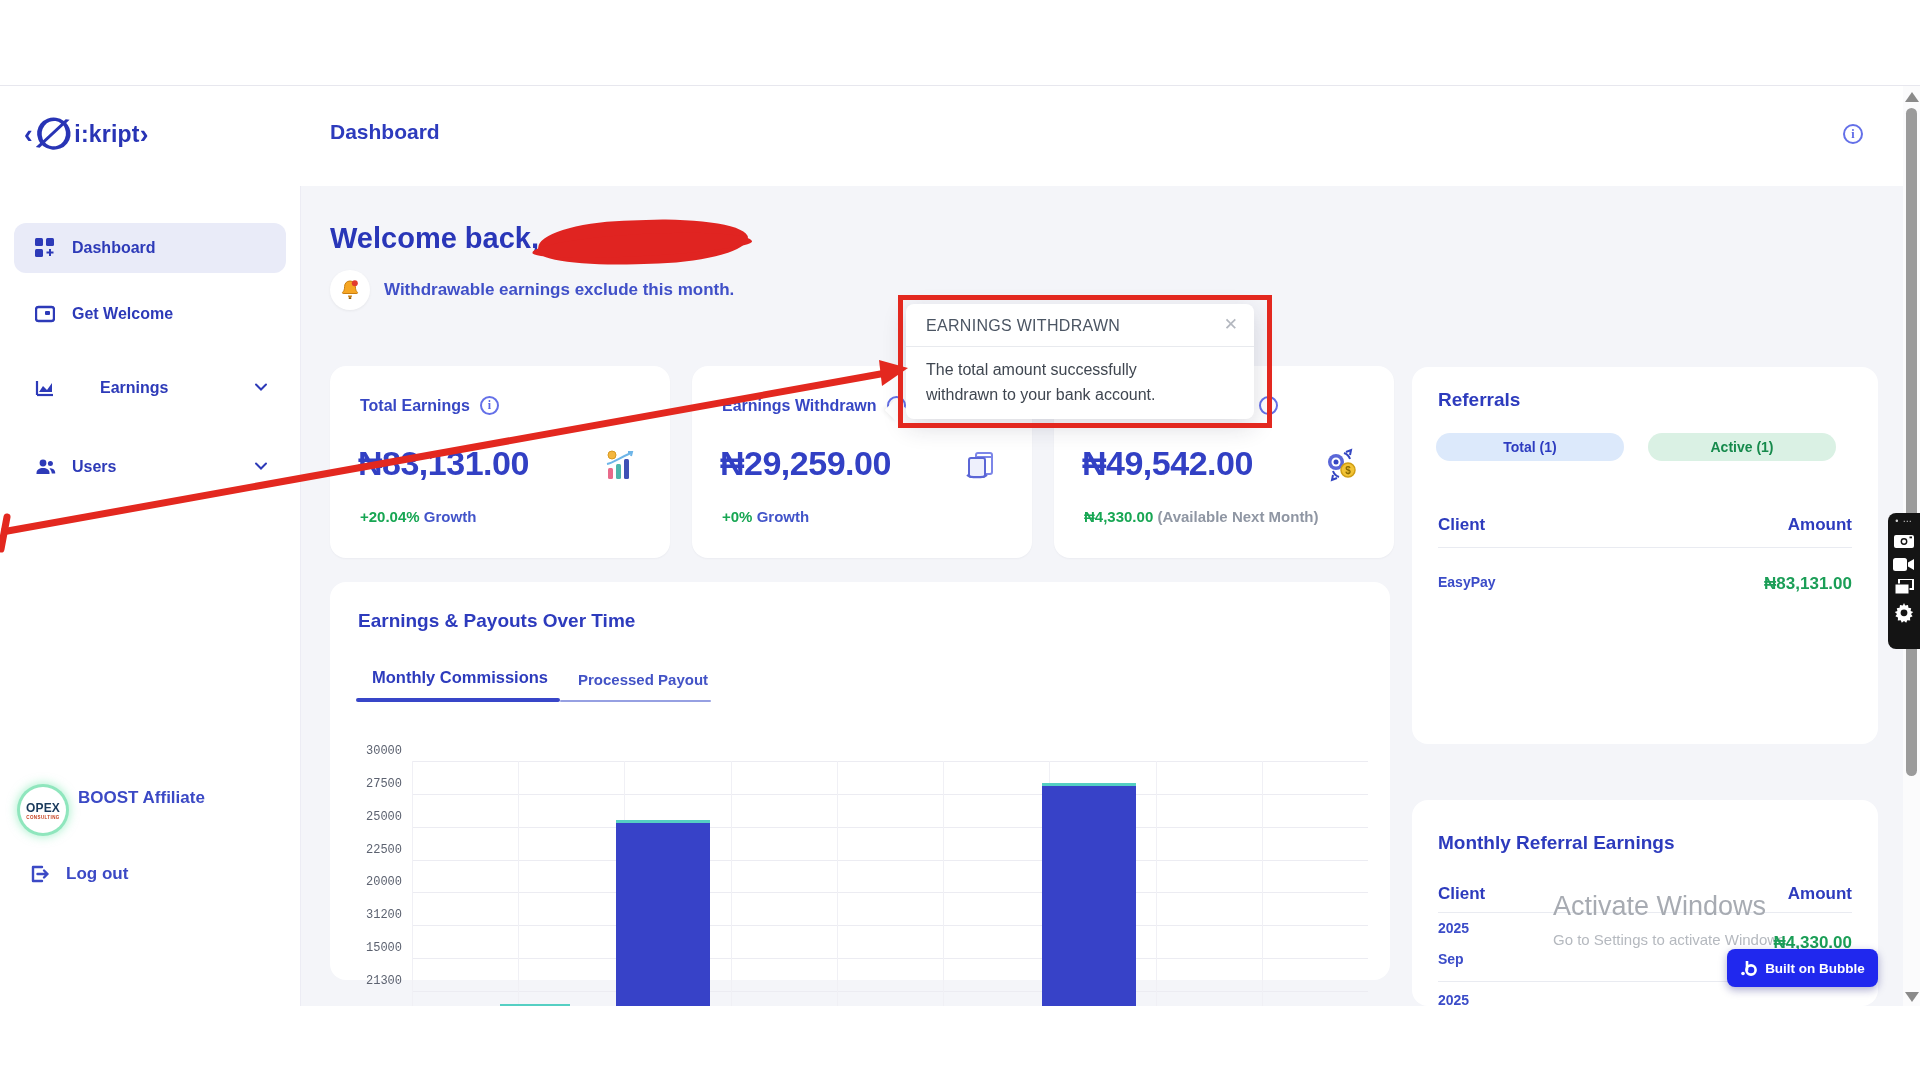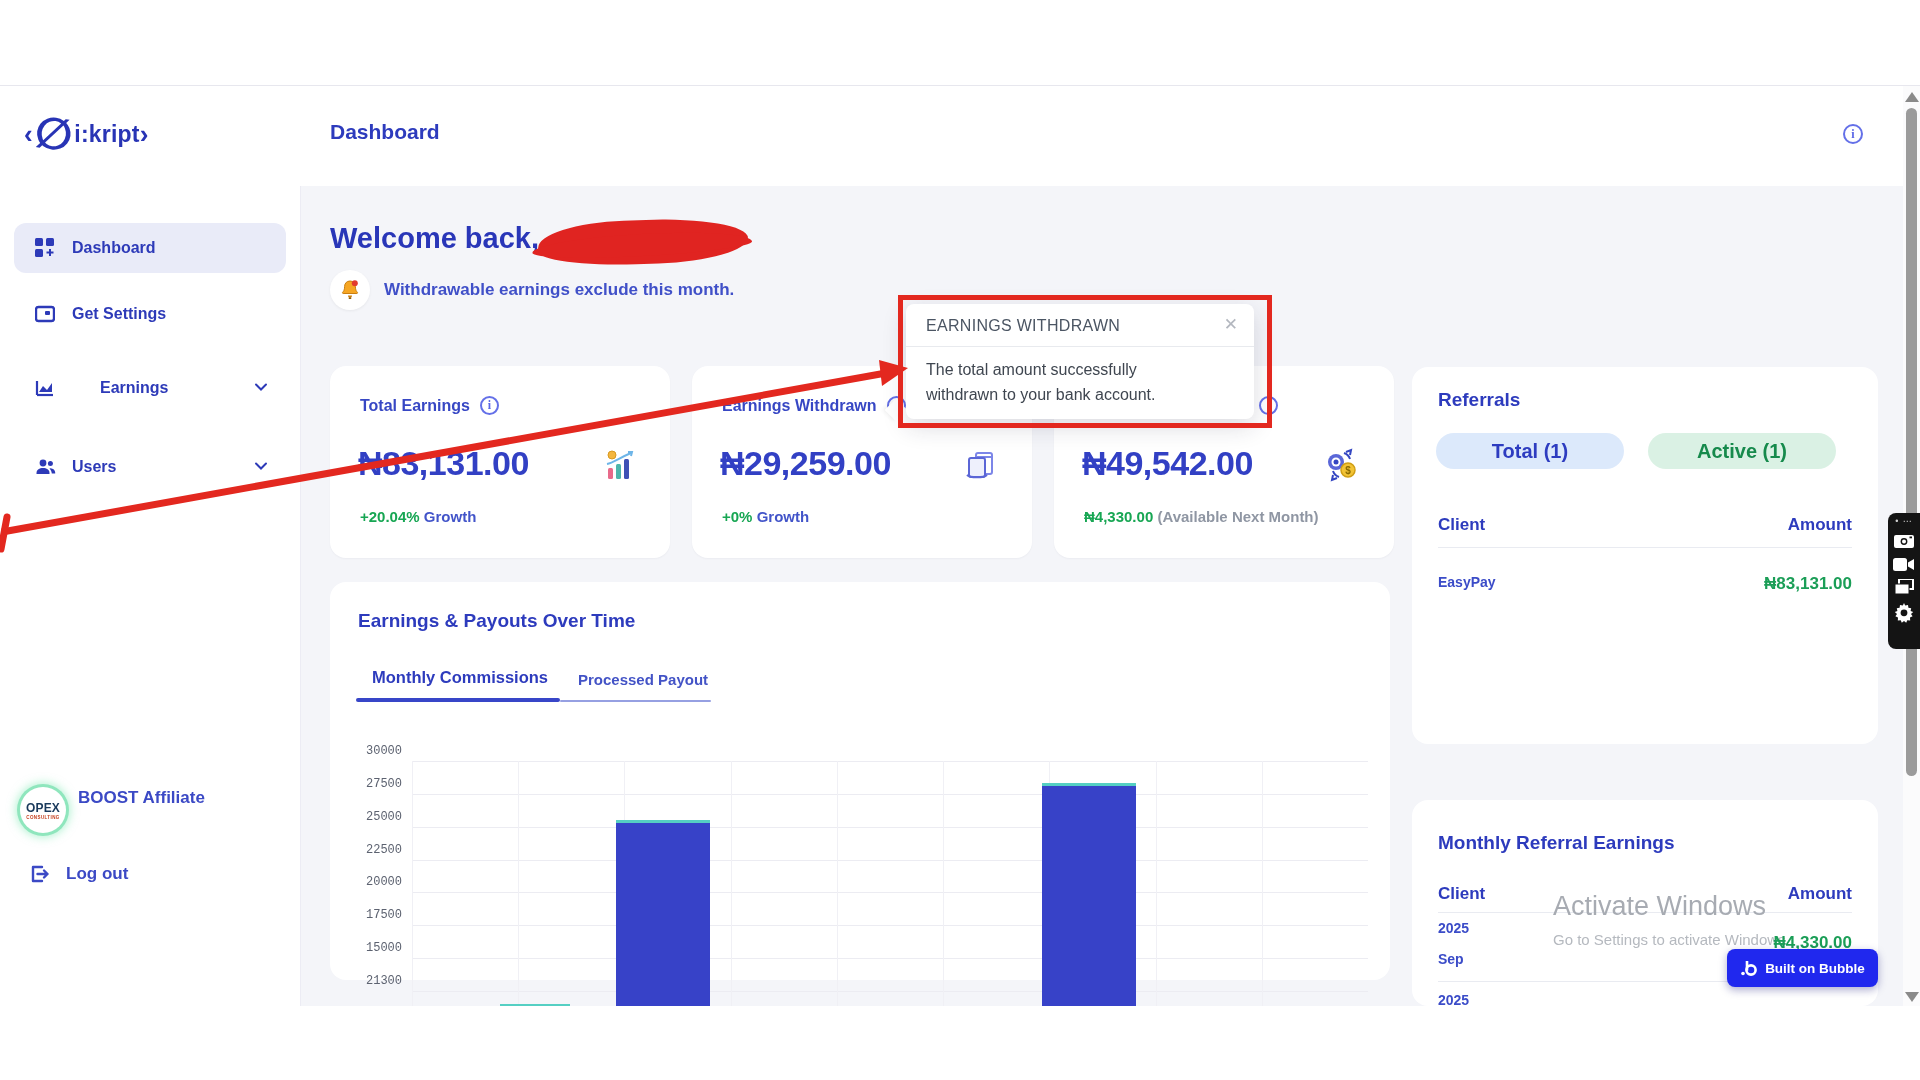--- a/index.html
+++ b/index.html
@@ -56,22 +56,22 @@
   .tt-close{position:absolute;right:16px;top:10px;font-size:17px;color:#b3b7bf;cursor:pointer;}
   .tt-div{position:absolute;left:0;top:42px;width:100%;height:1px;background:#e8eaee;}
   .tt-body{position:absolute;left:20px;top:53px;width:260px;font-size:16px;line-height:25px;color:#3f4650;}
   .tt-pointer{position:absolute;left:888px;top:316px;width:16px;height:16px;background:#fff;transform:rotate(45deg);
               box-shadow:-2px 2px 4px rgba(0,0,0,.05);z-index:19;}
   .red-rect{position:absolute;left:898px;top:295px;width:374px;height:133px;border:5px solid #e3281f;z-index:90;box-sizing:border-box;}
   .annot-svg{position:absolute;left:0;top:0;z-index:95;pointer-events:none;}
   
   .panel{position:absolute;background:#fff;border-radius:16px;}
   .ptitle{position:absolute;left:26px;top:22px;font-size:19px;font-weight:800;color:#2d3bbd;}
-  .pill{position:absolute;top:66px;width:188px;height:36px;border-radius:20px;display:flex;align-items:center;justify-content:center;
-        font-size:20px;font-weight:700;cursor:pointer;}
+  .pill{position:absolute;top:66px;width:188px;height:28px;border-radius:20px;display:flex;align-items:center;justify-content:center;
+        font-size:14px;font-weight:700;cursor:pointer;}
   .pill.blue{left:24px;background:#dce9fb;color:#2d3cc0;}
   .pill.green{left:236px;background:#daf1e4;color:#168a4c;}
   .thead{position:absolute;font-size:17px;font-weight:800;color:#2d3bbd;}
   .tdiv{position:absolute;left:26px;right:26px;height:1px;background:#e9ebf1;}
   .cell-client{position:absolute;left:26px;font-size:14px;font-weight:600;color:#3b4cc8;}
   .cell-amount{position:absolute;right:26px;font-size:17px;font-weight:700;color:#1b9e57;}
   
   .tab{position:absolute;cursor:pointer;}
   .tab.active{font-size:16.5px;font-weight:800;color:#2d3bbd;}
   .tab.inactive{font-size:15px;font-weight:600;color:#4353c6;}
@@ -125,21 +125,21 @@
         <span>Dashboard</span>
       </div>
 
       <div class="nav-item" style="top:203px;">
         <span class="nicon">
           <svg width="20" height="20" viewBox="0 0 20 20">
               <rect x="1" y="3" width="18" height="14" rx="2.5" fill="none" stroke="#2d3ab8" stroke-width="2.4"></rect>
               <rect x="10" y="7" width="5" height="4" rx="1" fill="#2d3ab8"></rect>
             </svg>
         </span>
-        <span>Get Settings</span>
+        <span>Get Welcome</span>
       </div>
 
       <div class="nav-item" style="top:277px;gap:28px;">
         <span class="nicon">
           <svg width="20" height="20" viewBox="0 0 20 20">
               <path d="M2 3v14" stroke="#2d3ab8" stroke-width="2.2"></path>
               <path d="M4 14l4-6 4 4 5-7v9H4z" fill="#2d3ab8"></path>
               <path d="M2 17h16" stroke="#2d3ab8" stroke-width="2.2"></path>
             </svg>
         </span>
@@ -301,21 +301,21 @@
       <div class="tab-underline" style="left:26px;top:116px;width:204px;height:4px;background:#3846c8;"></div>
       <div class="tab-underline" style="left:230px;top:118px;width:151px;height:2px;background:#96a0e2;"></div>
     </div>
 
     <div id="ylabels" class="abs" style="left:330px;top:666px;width:72px;height:254px;">
         <div class="ylab" style="top: -8px;">30000</div>
         <div class="ylab" style="top: 24.8571px;">27500</div>
         <div class="ylab" style="top: 57.7143px;">25000</div>
         <div class="ylab" style="top: 90.5714px;">22500</div>
         <div class="ylab" style="top: 123.429px;">20000</div>
-        <div class="ylab" style="top: 156.286px;">17500</div>
+        <div class="ylab" style="top: 156.286px;">31200</div>
         <div class="ylab" style="top: 189.143px;">15000</div>
         <div class="ylab" style="top: 222px;">21300</div>
       </div>
 
     <div id="plot" class="abs" style="left:412px;top:675px;width:956px;height:245px;overflow:hidden;">
         <div class="gridh" style="top: 0px;"></div>
         <div class="gridh" style="top: 32.8571px;"></div>
         <div class="gridh" style="top: 65.7143px;"></div>
         <div class="gridh" style="top: 98.5714px;"></div>
         <div class="gridh" style="top: 131.429px;"></div>

